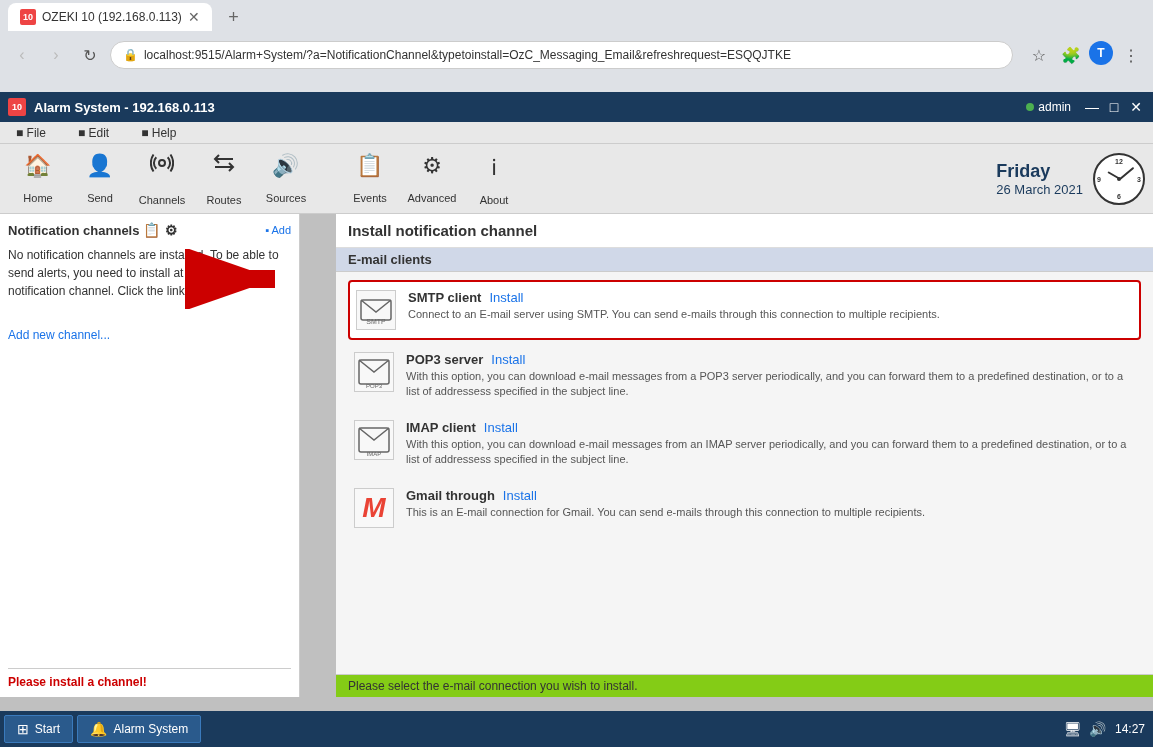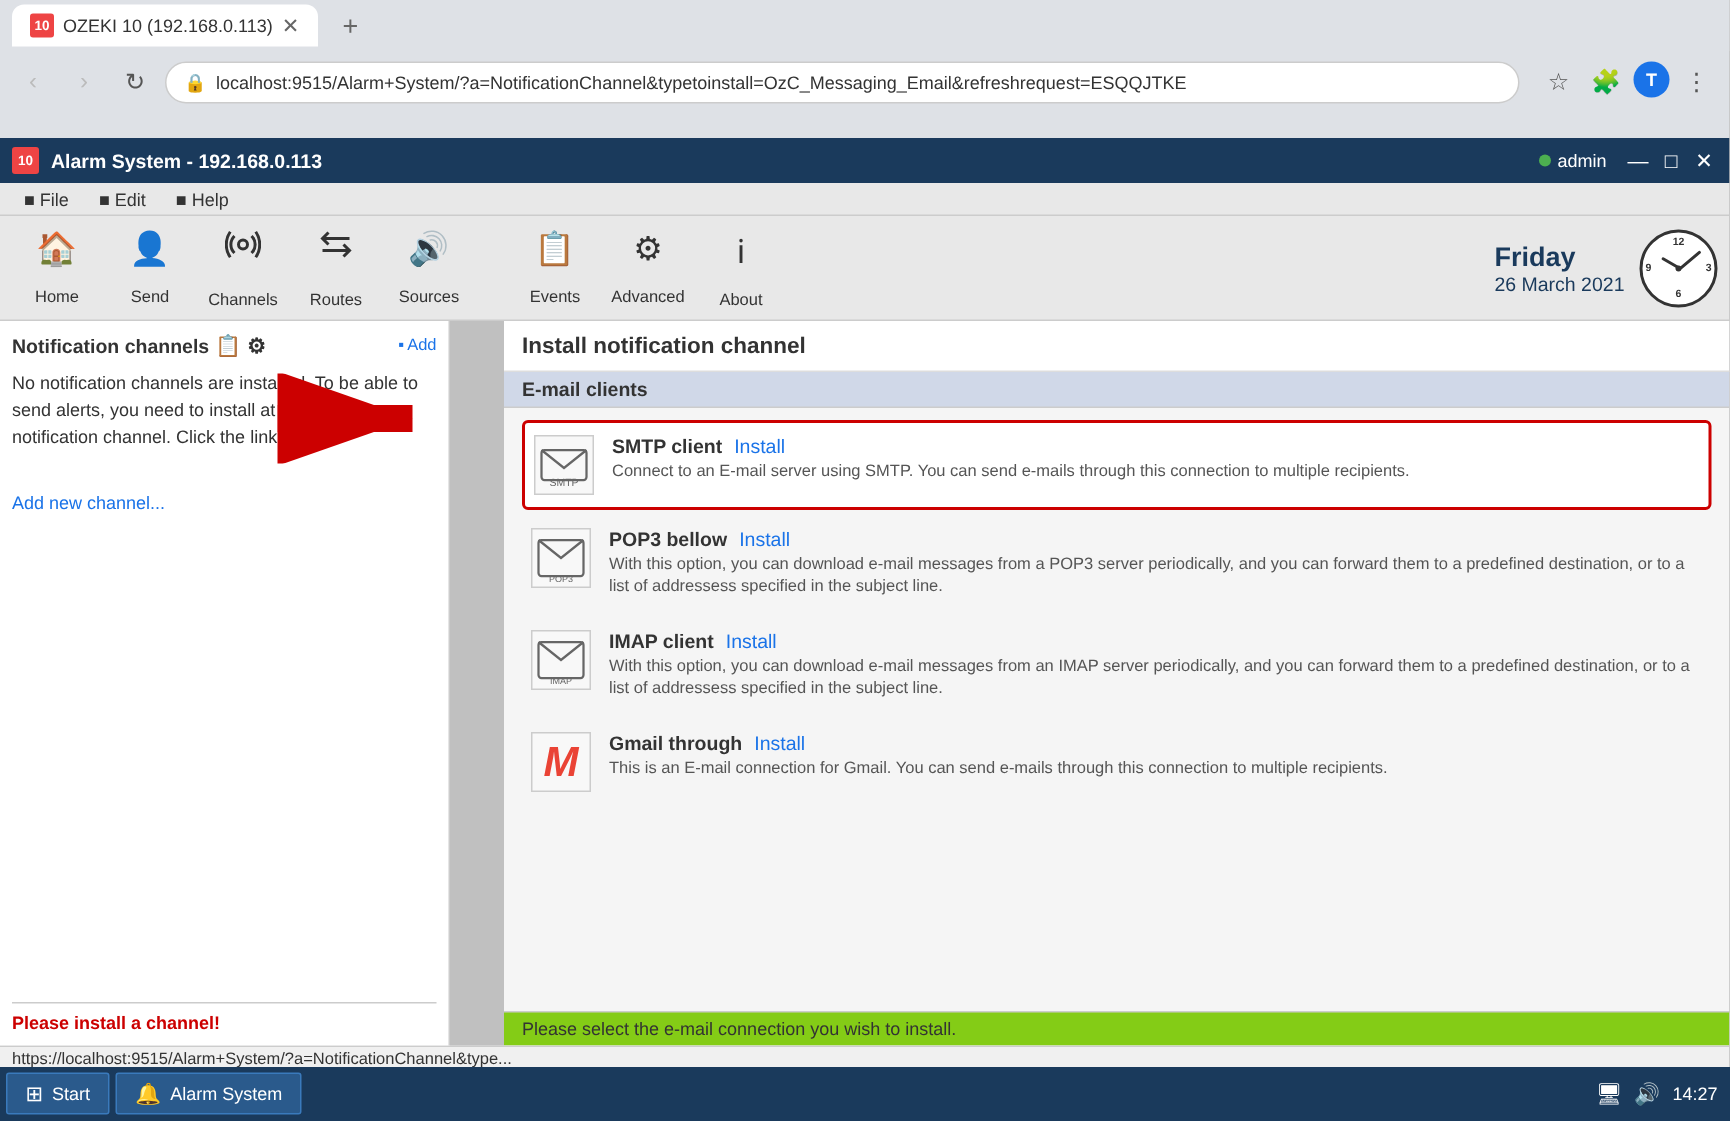--- a/index.html
+++ b/index.html
@@ -25,21 +25,21 @@
     
     .app-titlebar { background: #1a3a5c; height: 30px; display: flex; align-items: center; padding: 0 8px; color: white; }
     .app-titlebar-icon { width: 18px; height: 18px; background: #e44; border-radius: 2px; margin-right: 8px; display: flex; align-items: center; justify-content: center; color: white; font-size: 9px; font-weight: bold; }
     .app-titlebar-title { flex: 1; font-size: 13px; font-weight: bold; color: white; }
     .app-titlebar-status { display: flex; align-items: center; gap: 4px; margin-right: 12px; font-size: 12px; color: white; }
     .status-dot { width: 8px; height: 8px; border-radius: 50%; background: #4caf50; }
     .window-controls { display: flex; gap: 4px; }
     .win-btn { width: 18px; height: 18px; border: none; background: transparent; color: white; cursor: pointer; font-size: 14px; display: flex; align-items: center; justify-content: center; }
 
     
-    .menu-bar { background: #e8e8e8; height: 22px; display: flex; align-items: center; padding: 0 8px; gap: 4px; border-bottom: 1px solid #ccc; }
+    .menu-bar { background: #e8e8e8; height: 22px; display: flex; align-items: center; padding: 0 8px; gap: 16px; border-bottom: 1px solid #ccc; }
     .menu-item { padding: 2px 8px; cursor: pointer; font-size: 12px; color: #333; }
 
     
     .toolbar { background: #e8e8e8; height: 70px; display: flex; align-items: center; padding: 4px 8px; gap: 2px; border-bottom: 1px solid #ccc; position: relative; }
     .tool-btn { display: flex; flex-direction: column; align-items: center; justify-content: center; width: 60px; height: 60px; border: 1px solid transparent; border-radius: 4px; cursor: pointer; background: transparent; gap: 2px; }
     .tool-btn-icon { font-size: 22px; color: #333; }
     .tool-btn-label { font-size: 11px; color: #333; margin-top: 11px; }
     .toolbar-spacer { flex: 1; }
     .clock-widget { display: flex; align-items: center; gap: 10px; }
     .date-display { text-align: left; }
@@ -276,21 +276,21 @@
         <div class="channel-item">
           <div class="channel-icon">
             <svg width="36" height="36" viewBox="0 0 36 36" fill="none">
               <rect x="3" y="6" width="30" height="24" rx="2" stroke="#666" stroke-width="1.5" fill="#f8f8f8"></rect>
               <polyline points="3,6 18,18 33,6" stroke="#666" stroke-width="1.5" fill="none"></polyline>
               <text x="18" y="34" text-anchor="middle" font-size="6" fill="#666">POP3</text>
             </svg>
           </div>
           <div class="channel-info">
             <div class="channel-name">
-              <span>POP3 bellow</span>
+              <span>POP3 server</span>
               <a class="install-link">Install</a>
             </div>
             <div class="channel-desc">With this option, you can download e-mail messages from a POP3 server periodically, and you can forward them to a predefined destination, or to a list of addressess specified in the subject line.</div>
           </div>
         </div>
 
         <div class="channel-item">
           <div class="channel-icon">
             <svg width="36" height="36" viewBox="0 0 36 36" fill="none">
               <rect x="3" y="6" width="30" height="24" rx="2" stroke="#666" stroke-width="1.5" fill="#f8f8f8"></rect>
@@ -321,23 +321,20 @@
         </div>
 
       </div>
 
       <div style="border-top: 1px solid #ccc; background: #84cc16; padding: 4px 12px; font-size: 12px; color: #333;">
         <span>Please select the e-mail connection you wish to install.</span>
       </div>
     </div>
   </div>
 
-  <div class="url-preview">
-    <span>https://localhost:9515/Alarm+System/?a=NotificationChannel&amp;type...</span>
-  </div>
 </div>
 
 <div class="taskbar">
   <button class="taskbar-btn">
     <span class="taskbar-btn-icon">⊞</span>
     <span>Start</span>
   </button>
   <button class="taskbar-btn">
     <span class="taskbar-btn-icon">🔔</span>
     <span>Alarm System</span>

